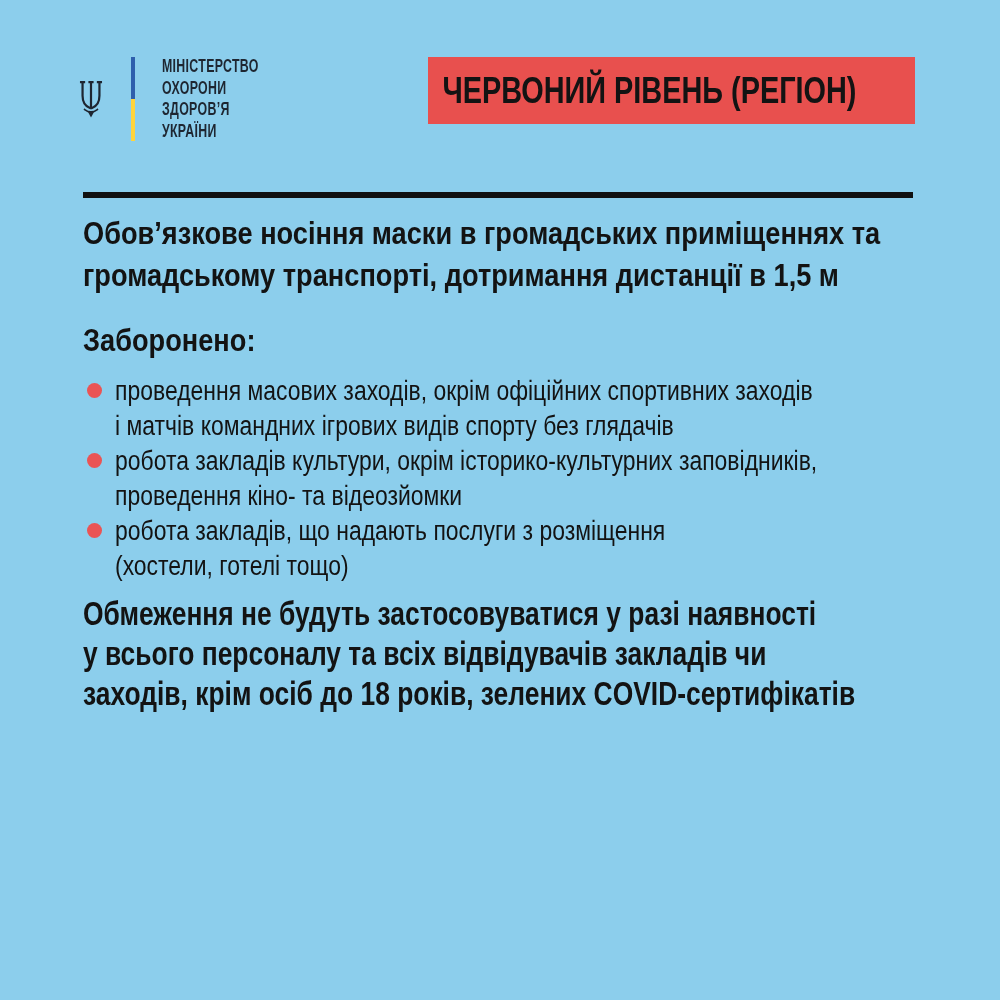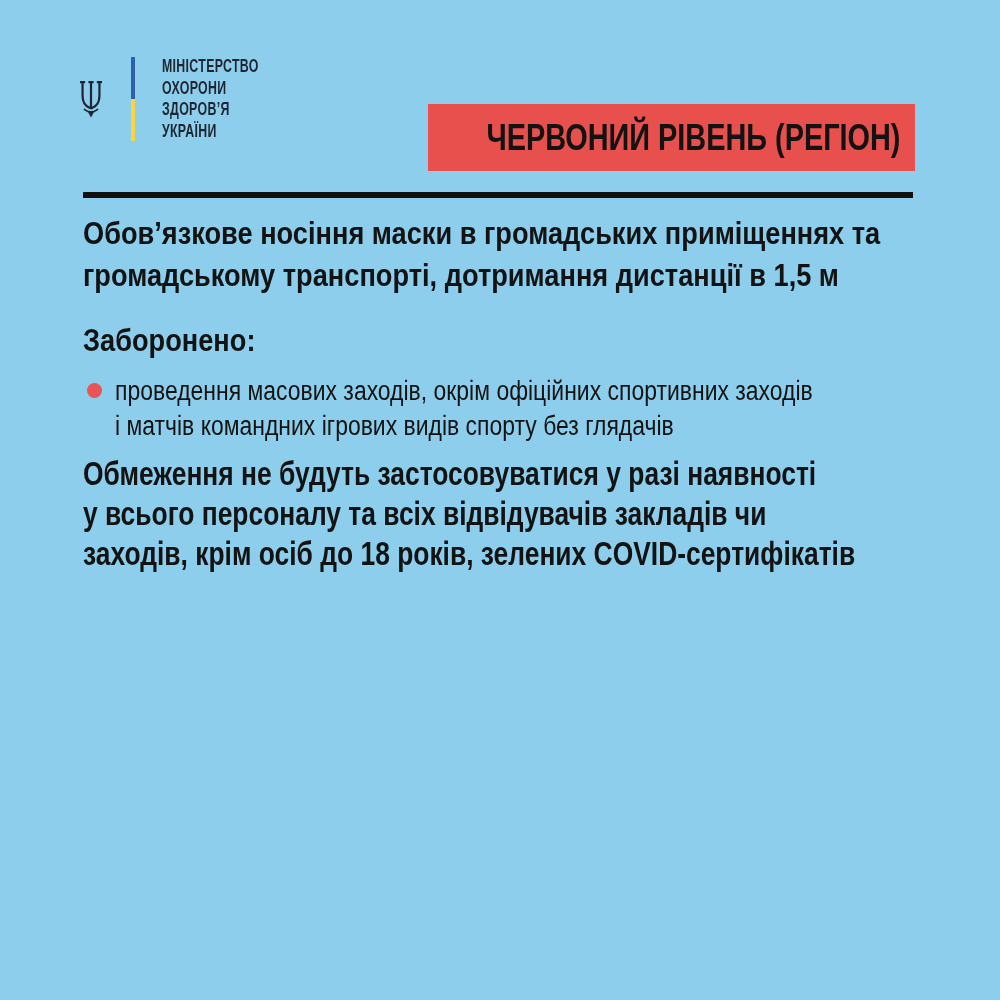--- a/index.html
+++ b/index.html
@@ -42,22 +42,21 @@
   }
   .banner {
     position: absolute;
     top: 57px;
     right: 85px;
     width: 487px;
     height: 67px;
     background: #E8504E;
     display: flex;
     align-items: center;
-    justify-content: flex-start;
-    margin-top: 47px;
+    justify-content: flex-end;
   }
   .banner-label {
     font-size: 37px;
     font-weight: 700;
     color: #131313;
     white-space: pre;
     transform: scaleX(0.78);
     transform-origin: 50% 50%;
   }
 
@@ -161,21 +160,31 @@
 
 
 
 
         <li class="item">
           <span class="dot"></span>
           <span class="item-text">проведення масових заходів, окрім офіційних спортивних заходів
 і матчів командних ігрових видів спорту без глядачів</span>
         </li>
 
+        <li class="item">
+          <span class="dot"></span>
+          <span class="item-text">робота закладів культури, окрім історико-культурних заповідників,
+проведення кіно- та відеозйомки</span>
+        </li>
 
+        <li class="item">
+          <span class="dot"></span>
+          <span class="item-text">робота закладів, що надають послуги з розміщення
+(хостели, готелі тощо)</span>
+        </li>
       </ul>
 
     <p class="footer-note">Обмеження не будуть застосовуватися у разі наявності
 у всього персоналу та всіх відвідувачів закладів чи
 заходів, крім осіб до 18 років, зелених COVID-сертифікатів</p>
   </main>
 
 </div>
 
 </body></html>

